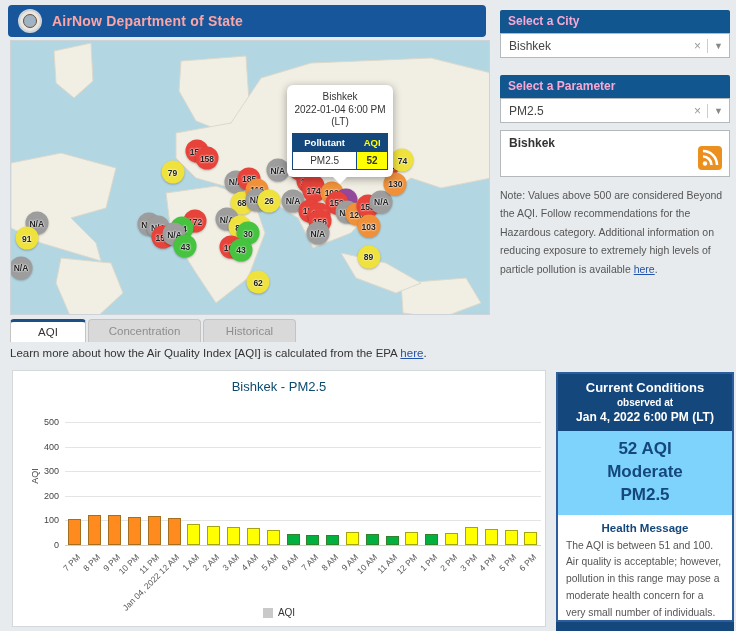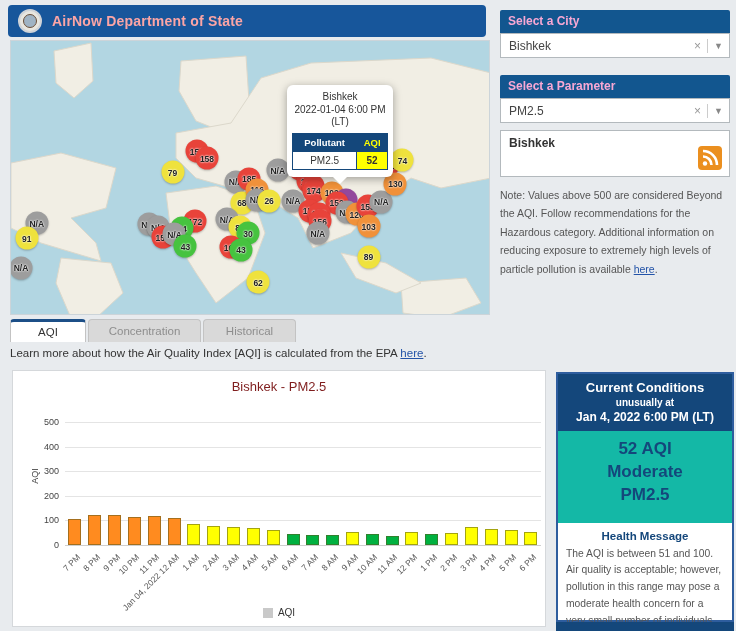--- a/index.html
+++ b/index.html
@@ -50,40 +50,40 @@
   
   .tabs { position:absolute; left:10px; top:319px; height:23px; display:flex; gap:2px; }
   .tab { height:23px; display:flex; align-items:center; justify-content:center; font-size:11.5px; border-radius:4px 4px 0 0; cursor:pointer; }
   .tab.inactive { background:#d9d9d9; color:#8e8e8e; border:1px solid #c3c3c3; border-bottom:none; }
   .tab.active { background:#fff; color:#333; border:1px solid #c3c3c3; border-top:3px solid #1c4f87; border-bottom:none; font-weight:normal; }
   .t-aqi { width:76px; } .t-conc { width:113px; } .t-hist { width:93px; }
   .learn { position:absolute; left:10px; top:347px; font-size:11.5px; color:#333; }
 
   
   .chart-box { position:absolute; left:12px; top:370px; width:534px; height:257px; background:#fff; border:1px solid #d5d8db; }
-  .chart-title { text-align:center; font-size:13px; color:#7f1d1d; margin-top:8px; }
+  .chart-title { text-align:center; font-size:13px; color:#0c4a6e; margin-top:8px; }
   .plot { position:absolute; left:52px; top:40px; width:476px; height:135px; }
   .gridline { position:absolute; left:0; width:100%; height:1px; background:#e4e4e4; }
   .ytick { position:absolute; right:100%; margin-right:6px; transform:translateY(-50%); font-size:9px; color:#444; }
   .ylab { position:absolute; left:14px; top:100px; transform:rotate(-90deg); font-size:9px; color:#444; }
   .bars { position:absolute; left:0; bottom:0; width:100%; height:100%; display:flex; align-items:flex-end; justify-content:space-around; border-bottom:1px solid #cfcfcf; }
   .bar { width:13px; border:1px solid rgba(90,90,30,.55); cursor:pointer; }
   .xlabels { position:absolute; left:0; top:137px; width:100%; height:0; }
   .xlab { position:absolute; font-size:8.5px; color:#555; white-space:nowrap; transform:translateX(-100%) rotate(-45deg); transform-origin:100% 0; top:4px; }
   .legend { position:absolute; left:0; right:0; bottom:8px; display:flex; align-items:center; justify-content:center; gap:5px; }
   .legend-swatch { width:10px; height:10px; background:#c9c9c9; }
   .legend-label { font-size:10px; color:#333; }
 
   
   .cond { position:absolute; left:556px; top:372px; width:178px; height:250px; background:#fff; border:2px solid #2e5d9e; }
   .cond-head { background:#14477b; color:#fff; text-align:center; padding:6px 4px 7px; }
   .cond-head .l1 { font-size:13px; font-weight:bold; }
   .cond-head .l2 { font-size:10px; font-weight:bold; margin-top:2px; }
   .cond-head .l3 { font-size:12px; font-weight:bold; margin-top:2px; }
-  .cond-yellow { background:#14b8a6; text-align:center; padding:7px 4px 16px; }
+  .cond-yellow { background:#7dd3fc; text-align:center; padding:7px 4px 8px; }
   .cond-yellow div { font-size:17px; font-weight:bold; color:#14477b; line-height:1.35; }
   .health-title { text-align:center; font-size:11.5px; font-weight:bold; color:#14477b; margin:7px 0 4px; }
   .health-text { font-size:10.3px; color:#555; line-height:1.62; padding:0 8px; }
   .bottom-strip { position:absolute; left:556px; top:622px; width:178px; height:9px; background:#14477b; }
 </style>
 </head>
 <body>
 
 <div class="app-header">
   <div class="seal">
@@ -298,21 +298,21 @@
   </div>
   <div class="legend">
     <span class="legend-swatch"></span>
     <span class="legend-label">AQI</span>
   </div>
 </div>
 
 <div class="cond">
   <div class="cond-head">
     <div class="l1">Current Conditions</div>
-    <div class="l2">unusually at</div>
+    <div class="l2">observed at</div>
     <div class="l3">Jan 4, 2022 6:00 PM (LT)</div>
   </div>
   <div class="cond-yellow">
     <div>52 AQI</div>
     <div>Moderate</div>
     <div>PM2.5</div>
   </div>
   <div class="health-title">Health Message</div>
   <div class="health-text">The AQI is between 51 and 100. Air quality is acceptable; however, pollution in this range may pose a moderate health concern for a very small number of individuals. People who are unusually sensitive to ozone or particle pollution may experience respiratory symptoms.</div>
 </div>

